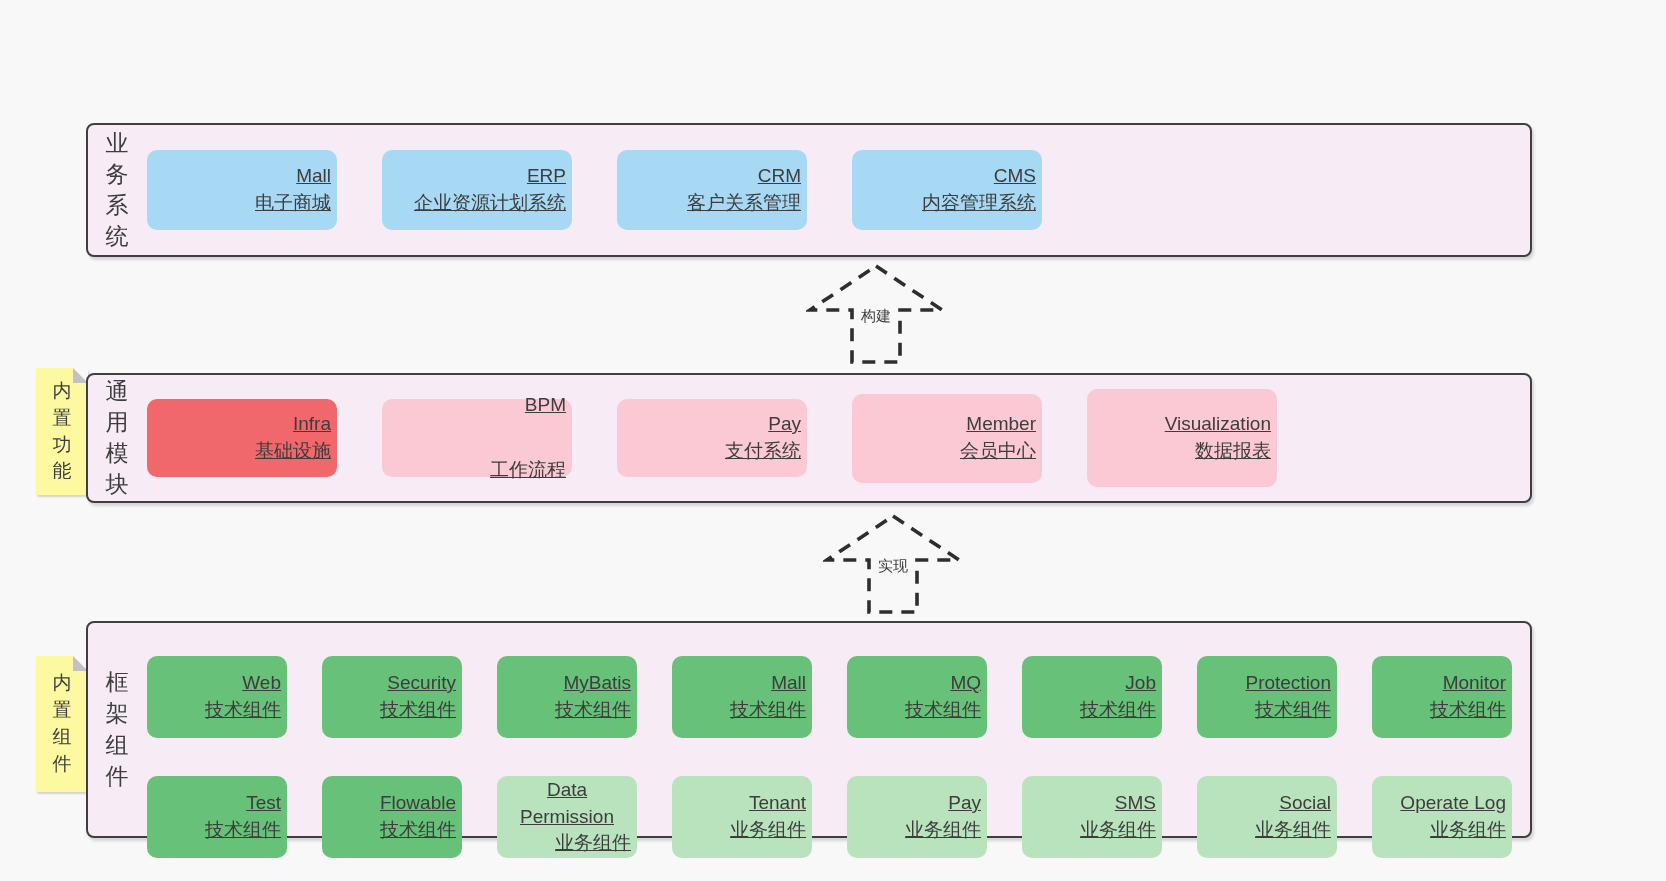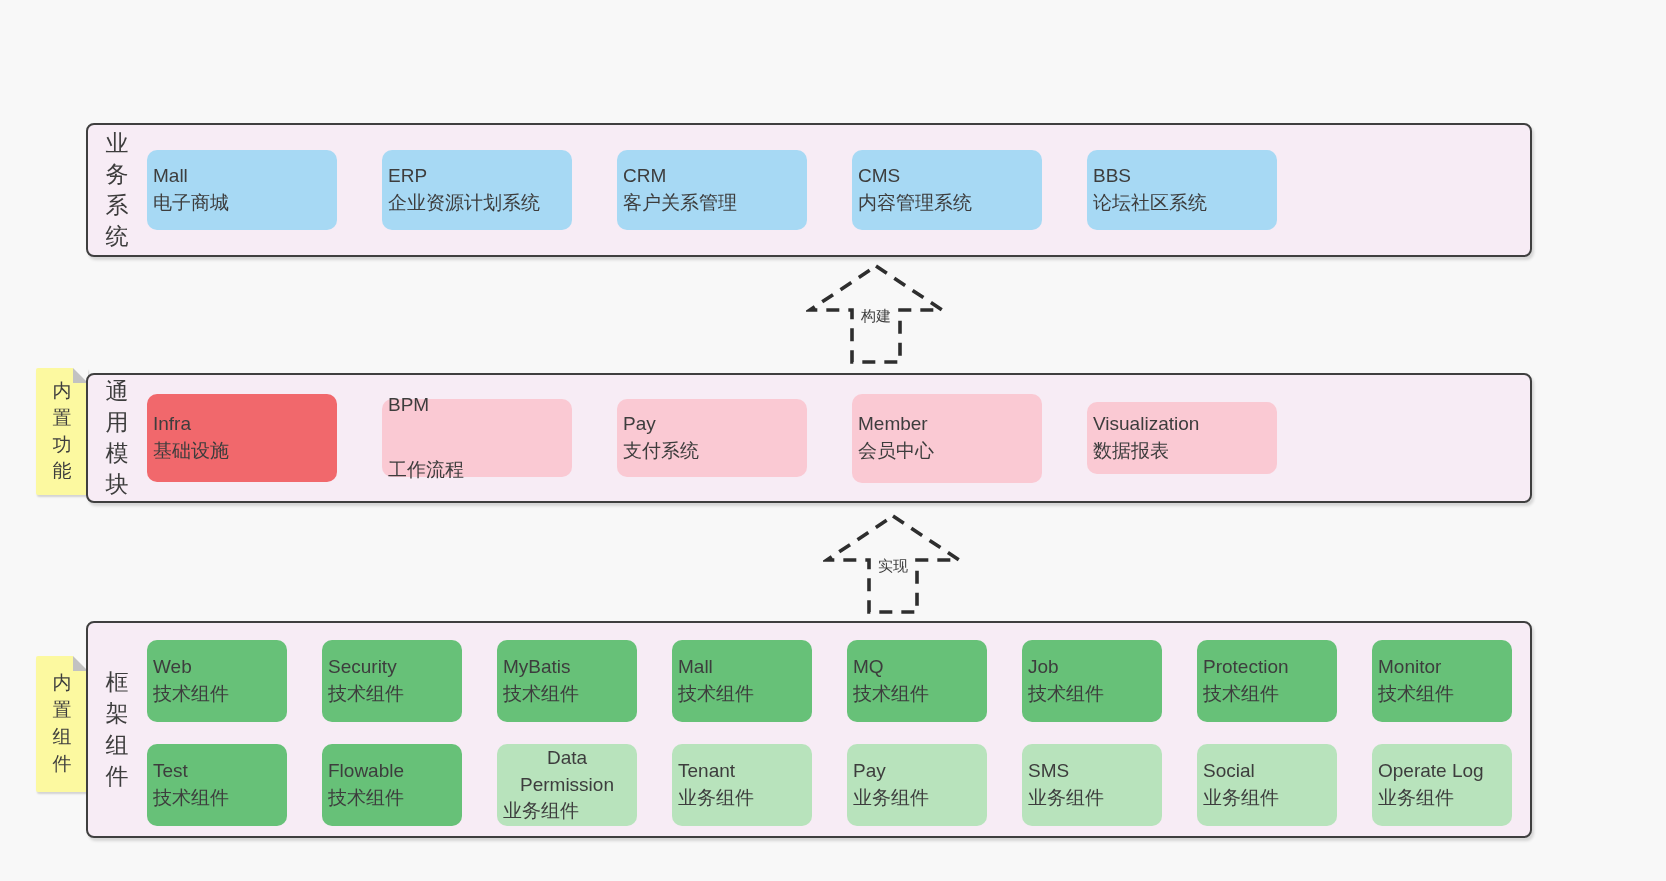--- a/index.html
+++ b/index.html
@@ -17,35 +17,35 @@
     display:flex;align-items:center;justify-content:center;
     font-size:23px;line-height:1.35;white-space:pre-line;text-align:center;
     letter-spacing:1px;
   }
   .boxes{
     position:absolute;left:59px;top:0;bottom:0;
     display:flex;align-items:center;gap:45px;
   }
   .box{
     box-sizing:border-box;width:190px;height:80px;border-radius:10px;
-    display:flex;flex-direction:column;align-items:flex-start;justify-content:center;
-    text-align:center;font-size:19px;line-height:1.42;padding:2px 6px;
+    display:flex;flex-direction:column;align-items:flex-end;justify-content:center;
+    text-align:center;font-size:19px;line-height:1.42;padding:2px 6px;text-decoration:underline;
   }
   .box[data-variant="blue"]{background:#a7d9f4;}
   .box[data-variant="red"]{background:#f1686c;}
   .box[data-variant="pink"]{background:#fac9d3;}
   .box[data-variant="green"]{background:#67c178;}
   .box[data-variant="light-green"]{background:#b8e3bc;}
 
   .grid-rows{
     position:absolute;left:59px;top:17px;right:0;
     display:flex;flex-direction:column;gap:22px;
   }
   .grid-row{display:flex;gap:35px;}
-  .grid-row .box{width:140px;height:82px;}
+  .grid-row .box{width:140px;height:82px;margin-top:16px;}
 
   .sticky{
     position:absolute;width:52px;background:#fcf9a0;
     border-radius:2px;
     box-shadow:1px 2px 2px rgba(0,0,0,0.15);
     display:flex;align-items:center;justify-content:center;
     font-size:19px;line-height:1.42;white-space:pre-line;text-align:center;
     z-index:1;
   }
   .sticky::before{
@@ -92,57 +92,53 @@
         <div class="box-sub">企业资源计划系统</div>
       </div>
       <div class="box" data-variant="blue">
         <div class="box-title">CRM</div>
         <div class="box-sub">客户关系管理</div>
       </div>
       <div class="box" data-variant="blue">
         <div class="box-title">CMS</div>
         <div class="box-sub">内容管理系统</div>
       </div>
-      <div class="box" data-variant="blue">
-        <div class="box-title">BBS</div>
-        <div class="box-sub">论坛社区系统</div>
-      </div>
     </div>
   </section>
 
   <div class="arrow" style="left:806px;top:262px;">
     <svg width="140" height="104" viewBox="0 0 140 104">
       <path d="M70 4 L136 48 L94 48 L94 100 L46 100 L46 48 L4 48 Z" fill="none" stroke="#2e2e2e" stroke-width="3.6" stroke-dasharray="13 9" stroke-linejoin="miter"></path>
     </svg>
     <div class="arrow-label">构建</div>
   </div>
 
   <section class="panel" style="left:86px;top:373px;width:1446px;height:130px;">
     <div class="vlabel">通
 用
 模
 块</div>
     <div class="boxes">
-      <div class="box" style="height:88px;" data-variant="red">
+      <div class="box" style="height:78px;" data-variant="red">
         <div class="box-title">Infra</div>
         <div class="box-sub">基础设施</div>
       </div>
       <div class="box" style="height:78px;gap:38px;" data-variant="pink">
         <div class="box-title">BPM</div>
         <div class="box-sub">工作流程</div>
       </div>
       <div class="box" style="height:78px;" data-variant="pink">
         <div class="box-title">Pay</div>
         <div class="box-sub">支付系统</div>
       </div>
       <div class="box" style="height:89px;" data-variant="pink">
         <div class="box-title">Member</div>
         <div class="box-sub">会员中心</div>
       </div>
-      <div class="box" style="height:72px;" data-variant="pink">
+      <div class="box" style="height:98px;" data-variant="pink">
         <div class="box-title">Visualization</div>
         <div class="box-sub">数据报表</div>
       </div>
     </div>
   </section>
 
   <div class="arrow" style="left:823px;top:512px;">
     <svg width="140" height="104" viewBox="0 0 140 104">
       <path d="M70 4 L136 48 L94 48 L94 100 L46 100 L46 48 L4 48 Z" fill="none" stroke="#2e2e2e" stroke-width="3.6" stroke-dasharray="13 9" stroke-linejoin="miter"></path>
     </svg>

